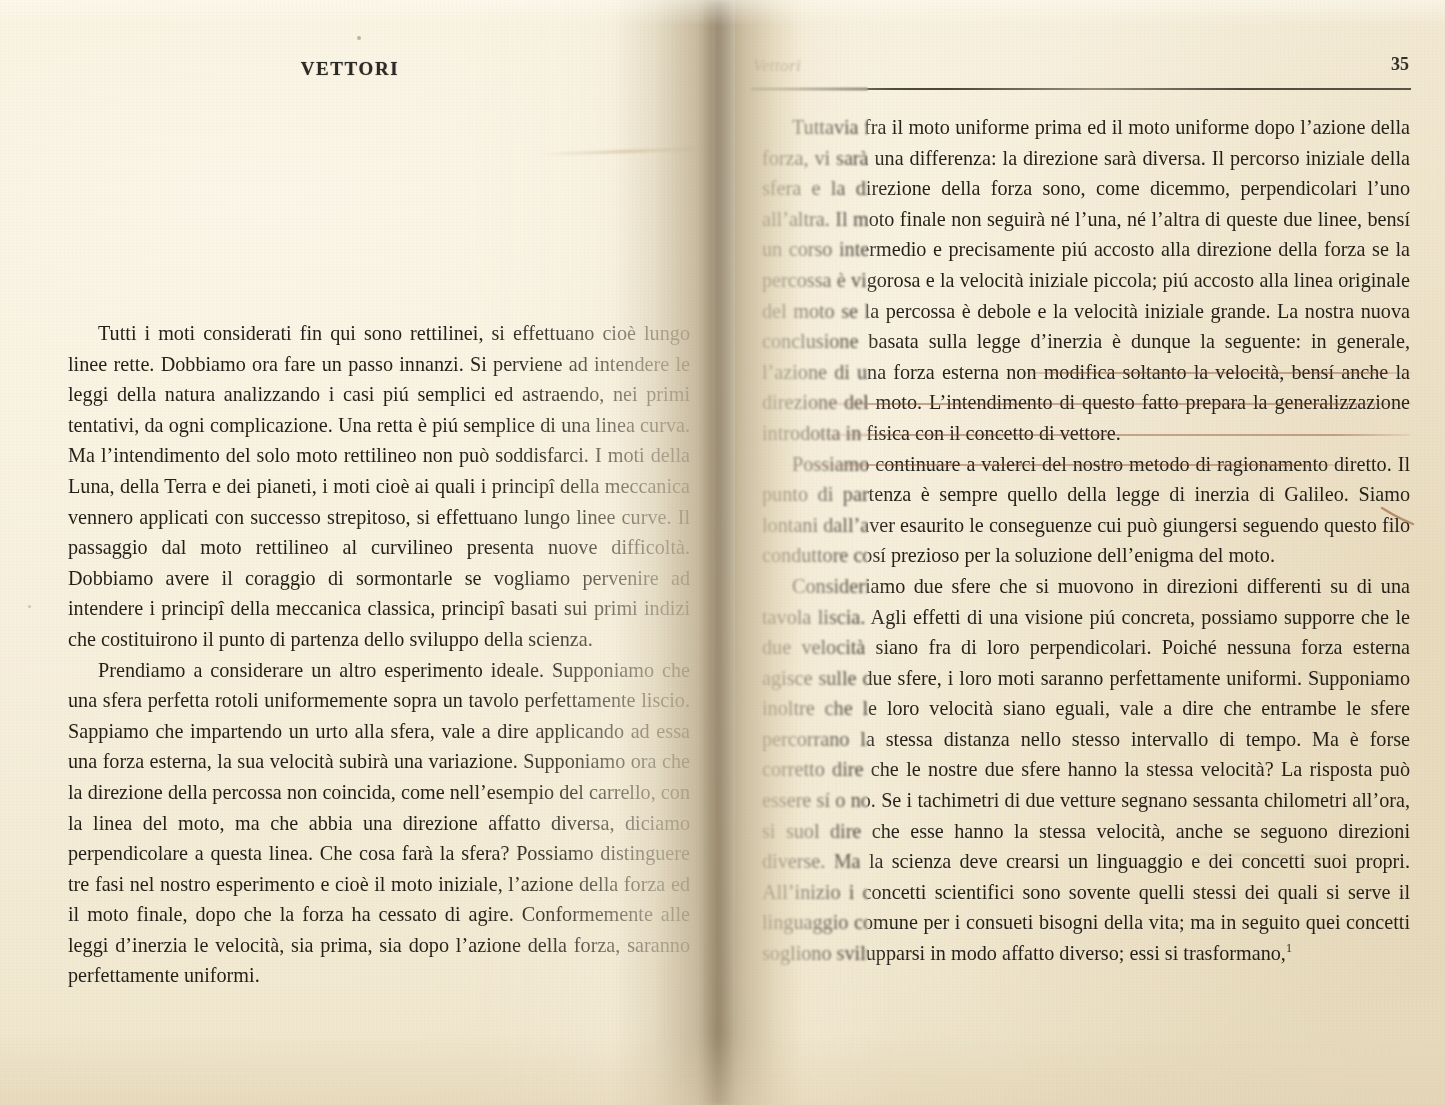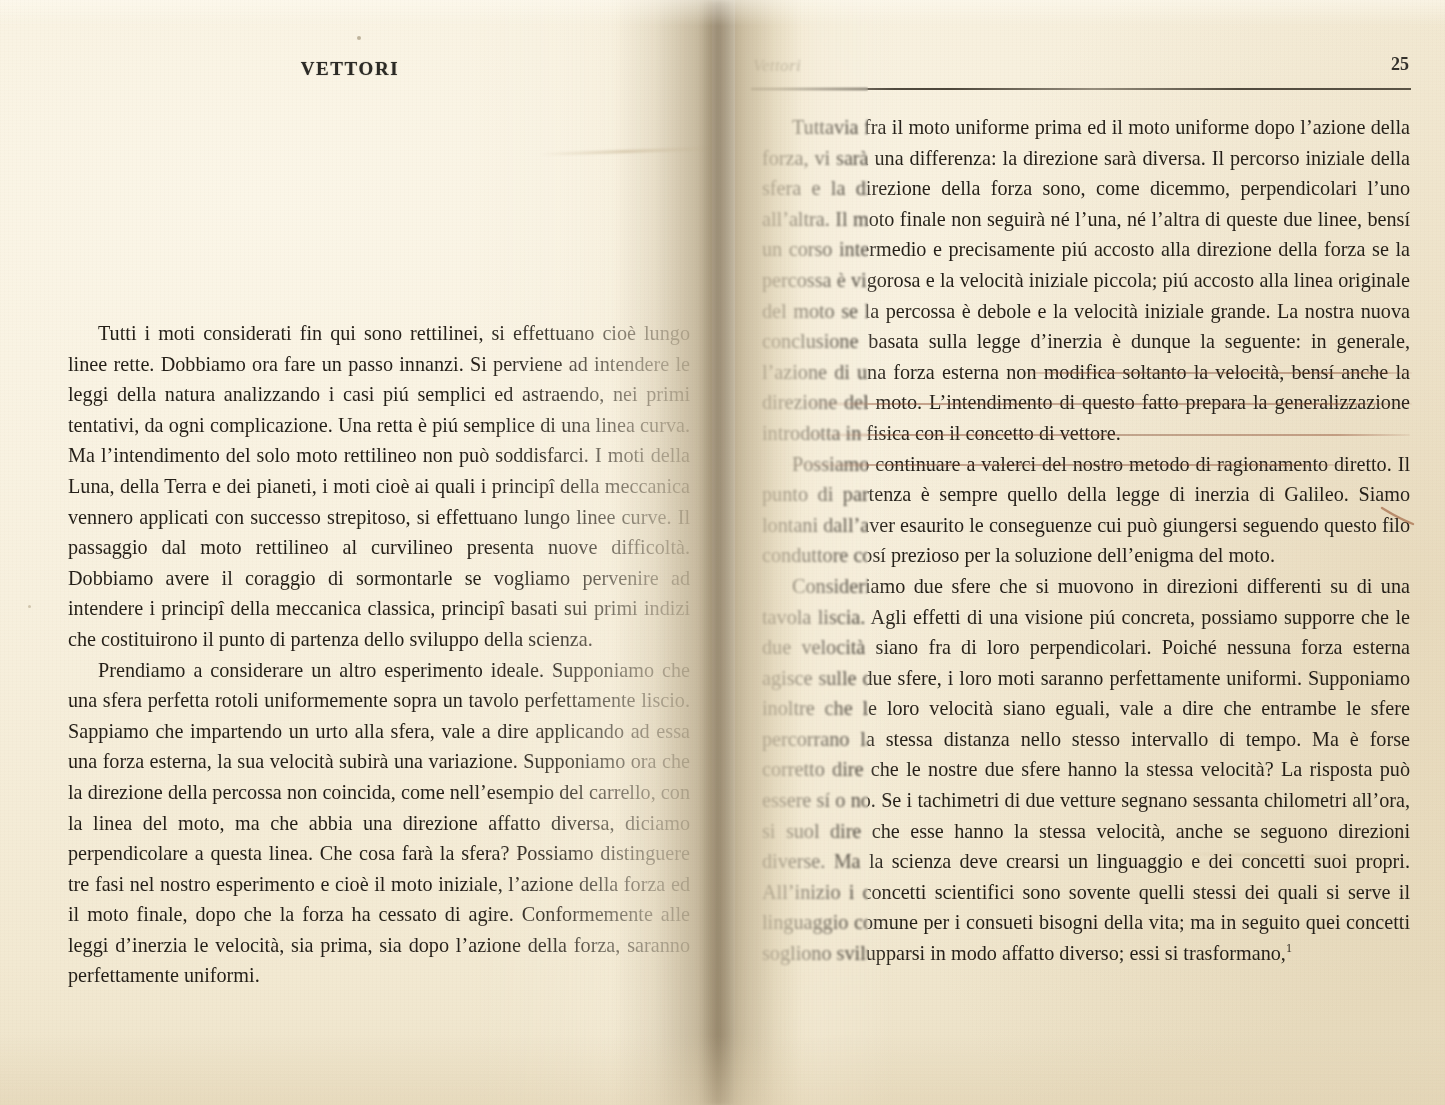--- a/index.html
+++ b/index.html
@@ -269,21 +269,21 @@
 
     <div class="col col-left">
       <p>Tutti i moti considerati fin qui sono rettilinei, si effettuano cioè lungo linee rette. Dobbiamo ora fare un passo innanzi. Si perviene ad intendere le leggi della natura analizzando i casi piú semplici ed astraendo, nei primi tentativi, da ogni complicazione. Una retta è piú semplice di una linea curva. Ma l’intendimento del solo moto rettilineo non può soddisfarci. I moti della Luna, della Terra e dei pianeti, i moti cioè ai quali i principî della meccanica vennero applicati con successo strepitoso, si effettuano lungo linee curve. Il passaggio dal moto rettilineo al curvilineo presenta nuove difficoltà. Dobbiamo avere il coraggio di sormontarle se vogliamo pervenire ad intendere i principî della meccanica classica, principî basati sui primi indizi che costituirono il punto di partenza dello sviluppo della scienza.</p>
       <p>Prendiamo a considerare un altro esperimento ideale. Supponiamo che una sfera perfetta rotoli uniformemente sopra un tavolo perfettamente liscio. Sappiamo che impartendo un urto alla sfera, vale a dire applicando ad essa una forza esterna, la sua velocità subirà una variazione. Supponiamo ora che la direzione della percossa non coincida, come nell’esempio del carrello, con la linea del moto, ma che abbia una direzione affatto diversa, diciamo perpendicolare a questa linea. Che cosa farà la sfera? Possiamo distinguere tre fasi nel nostro esperimento e cioè il moto iniziale, l’azione della forza ed il moto finale, dopo che la forza ha cessato di agire. Conformemente alle leggi d’inerzia le velocità, sia prima, sia dopo l’azione della forza, saranno perfettamente uniformi.</p>
     </div>
   </div>
 
   <div class="page page-right">
     <div class="head-right-wrap">
       <div class="head-right-title">Vettori</div>
-      <div class="head-right-num">25</div>
+      <div class="head-right-num">35</div>
       <div class="head-rule"></div>
     </div>
   </div>
 
   <div class="col col-right">
     <p><span>Tuttavia fra il moto uniforme prima ed il moto uniforme dopo l’azione della forza, vi sarà una differenza: la direzione sarà diversa. Il percorso iniziale della sfera e la direzione della forza sono, come dicemmo, perpendicolari l’uno all’altra. Il moto finale non seguirà né l’una, né l’altra di queste due linee, bensí un corso intermedio e precisamente piú accosto alla direzione della forza se la percossa è vigorosa e la velocità iniziale piccola; piú accosto alla linea originale del moto se la percossa è debole e la velocità iniziale grande. La nostra nuova conclusione basata sulla legge d’inerzia è dunque la seguente: in generale, l’azione di una forza esterna non modifica soltanto la velocità, bensí anche la direzione del moto. L’intendimento di questo fatto prepara la generalizzazione introdotta in fisica con il concetto di </span><span class="ital">vettore</span><span>.</span></p>
     <p>Possiamo continuare a valerci del nostro metodo di ragionamento diretto. Il punto di partenza è sempre quello della legge di inerzia di Galileo. Siamo lontani dall’aver esaurito le conseguenze cui può giungersi seguendo questo filo conduttore cosí prezioso per la soluzione dell’enigma del moto.</p>
     <p><span>Consideriamo due sfere che si muovono in direzioni differenti su di una tavola liscia. Agli effetti di una visione piú concreta, possiamo supporre che le due velocità siano fra di loro perpendicolari. Poiché nessuna forza esterna agisce sulle due sfere, i loro moti saranno perfettamente uniformi. Supponiamo inoltre che le loro velocità siano eguali, vale a dire che entrambe le sfere percorrano la stessa distanza nello stesso intervallo di tempo. Ma è forse corretto dire che le nostre due sfere hanno la stessa velocità? La risposta può essere sí o no. Se i tachimetri di due vetture segnano sessanta chilometri all’ora, si suol dire che esse hanno la stessa velocità, anche se seguono direzioni diverse. Ma la scienza deve crearsi un linguaggio e dei concetti suoi propri. All’inizio i concetti scientifici sono sovente quelli stessi dei quali si serve il linguaggio comune per i consueti bisogni della vita; ma in seguito quei concetti sogliono svilupparsi in modo affatto diverso; essi si trasformano,</span><span class="fnref">1</span></p>
   </div>
 

